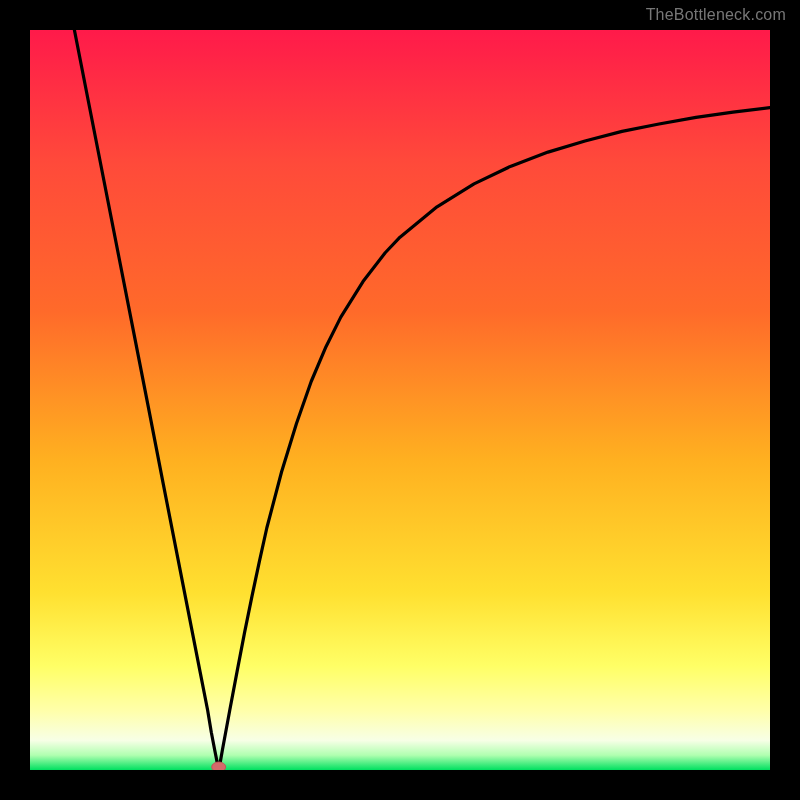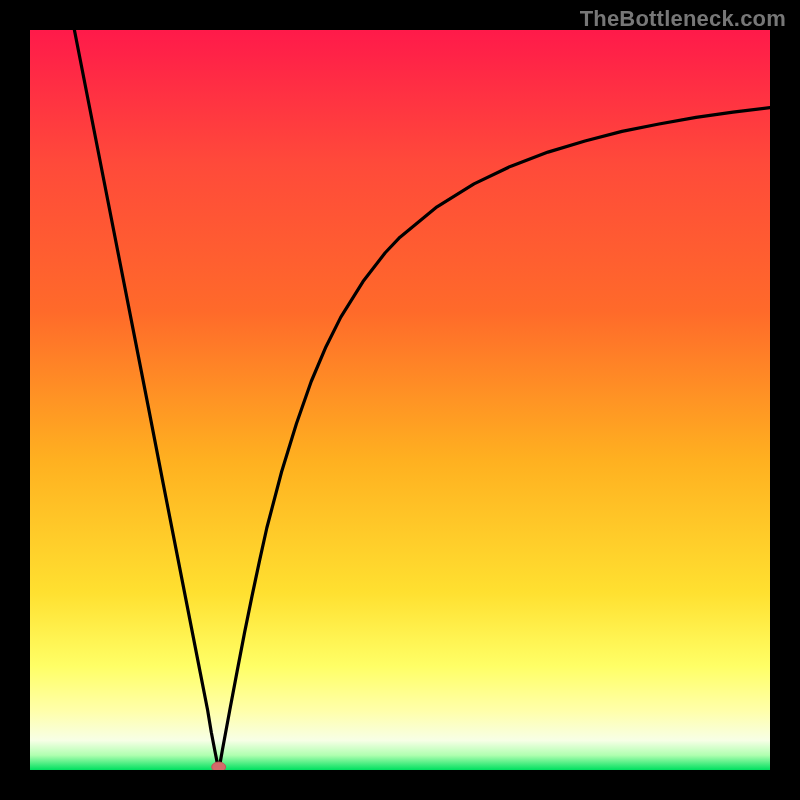--- a/index.html
+++ b/index.html
@@ -23,22 +23,22 @@
     top: 30px;
     width: 740px;
     height: 740px;
     overflow: hidden;
   }
   .watermark {
     position: absolute;
     top: 6px;
     right: 14px;
     color: #777;
-    font-size: 22px;
-    font-weight: 700;
+    font-size: 16px;
+    font-weight: 400;
     letter-spacing: 0.2px;
     user-select: none;
   }
 </style>
 </head>
 <body>
 
 <div class="frame">
   <div class="plot-area">
     <svg id="chart-svg" width="740" height="740" viewBox="0 0 740 740">

